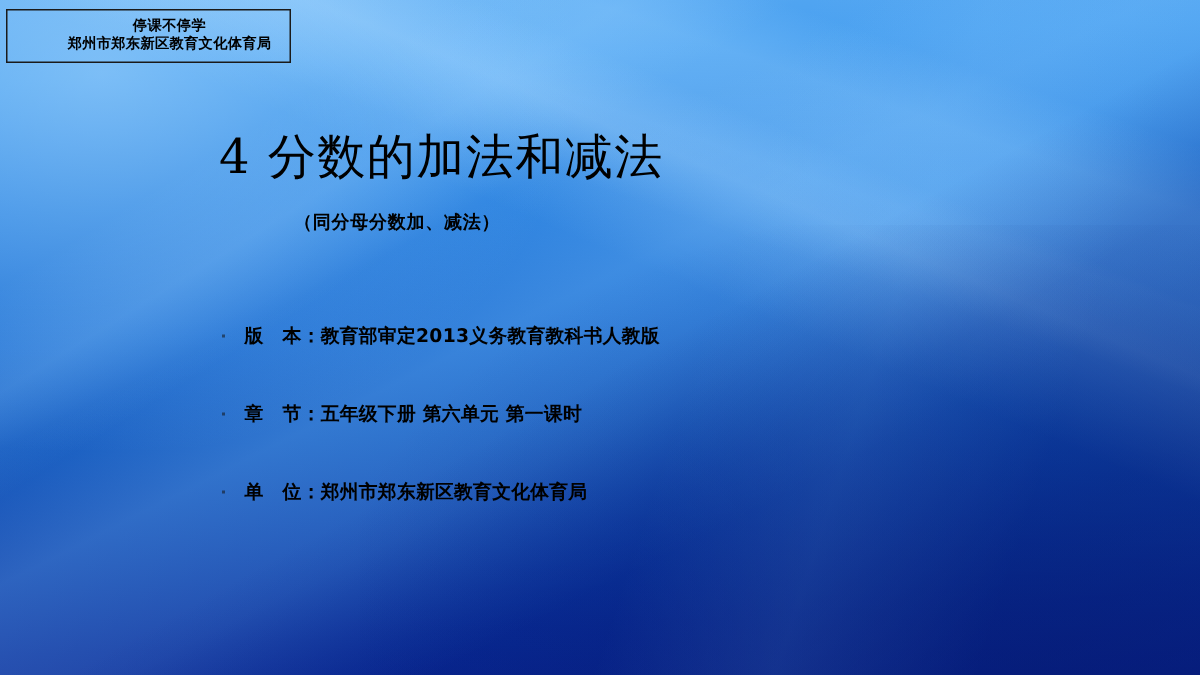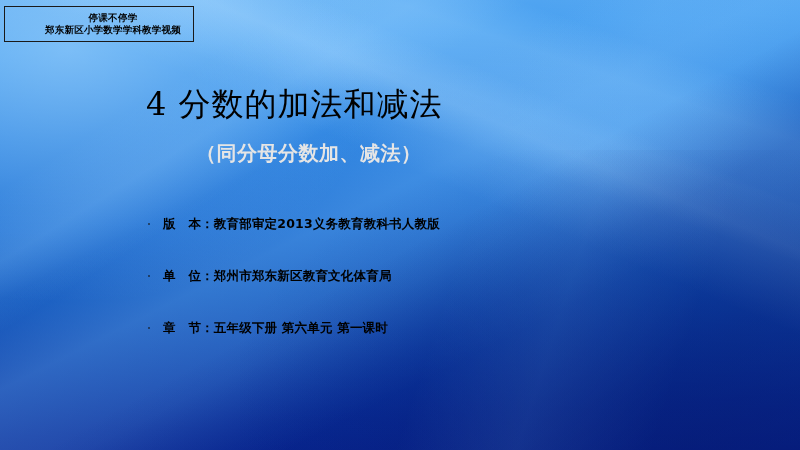--- a/index.html
+++ b/index.html
@@ -137,23 +137,23 @@
     font-size: 32px;
     font-weight: normal;
     color: #000;
     letter-spacing: 1px;
     white-space: nowrap;
   }
   .subtitle {
     position: absolute;
     left: 196px;
     top: 140px;
-    font-size: 20px;
-    font-weight: bold;
-    color: #e5e5e5;
+    font-size: 12px;
+    font-weight: bold;
+    color: #000000;
     letter-spacing: 0.5px;
     white-space: nowrap;
   }
 
   
   .info-list {
     position: absolute;
     left: 148px;
     top: 186px;
     width: 420px;
@@ -192,34 +192,34 @@
   <div class="bg-ribbon r2"></div>
   <div class="bg-ribbon r5"></div>
   <div class="bg-ribbon r3"></div>
   <div class="bg-ribbon r4"></div>
   <div class="bg-ribbon r6"></div>
   <div class="glow-tl"></div>
   <div class="shade-br"></div>
 
   <div class="header-box">
     <div class="header-line1">停课不停学</div>
-    <div class="header-line2">郑东新区小学数学学科教学视频</div>
+    <div class="header-line2">郑州市郑东新区教育文化体育局</div>
   </div>
 
   <div class="main-title">4  分数的加法和减法</div>
   <div class="subtitle">（同分母分数加、减法）</div>
 
   <div class="info-list">
     <div class="info-item">
       <span class="info-bullet"></span>
       <span class="info-text">版　本：教育部审定2013义务教育教科书人教版</span>
     </div>
     <div class="info-item">
       <span class="info-bullet"></span>
-      <span class="info-text">单　位：郑州市郑东新区教育文化体育局</span>
+      <span class="info-text">章　节：五年级下册 第六单元 第一课时</span>
     </div>
     <div class="info-item">
       <span class="info-bullet"></span>
-      <span class="info-text">章　节：五年级下册 第六单元 第一课时</span>
+      <span class="info-text">单　位：郑州市郑东新区教育文化体育局</span>
     </div>
   </div>
 
 </div>
 
 </body></html>

